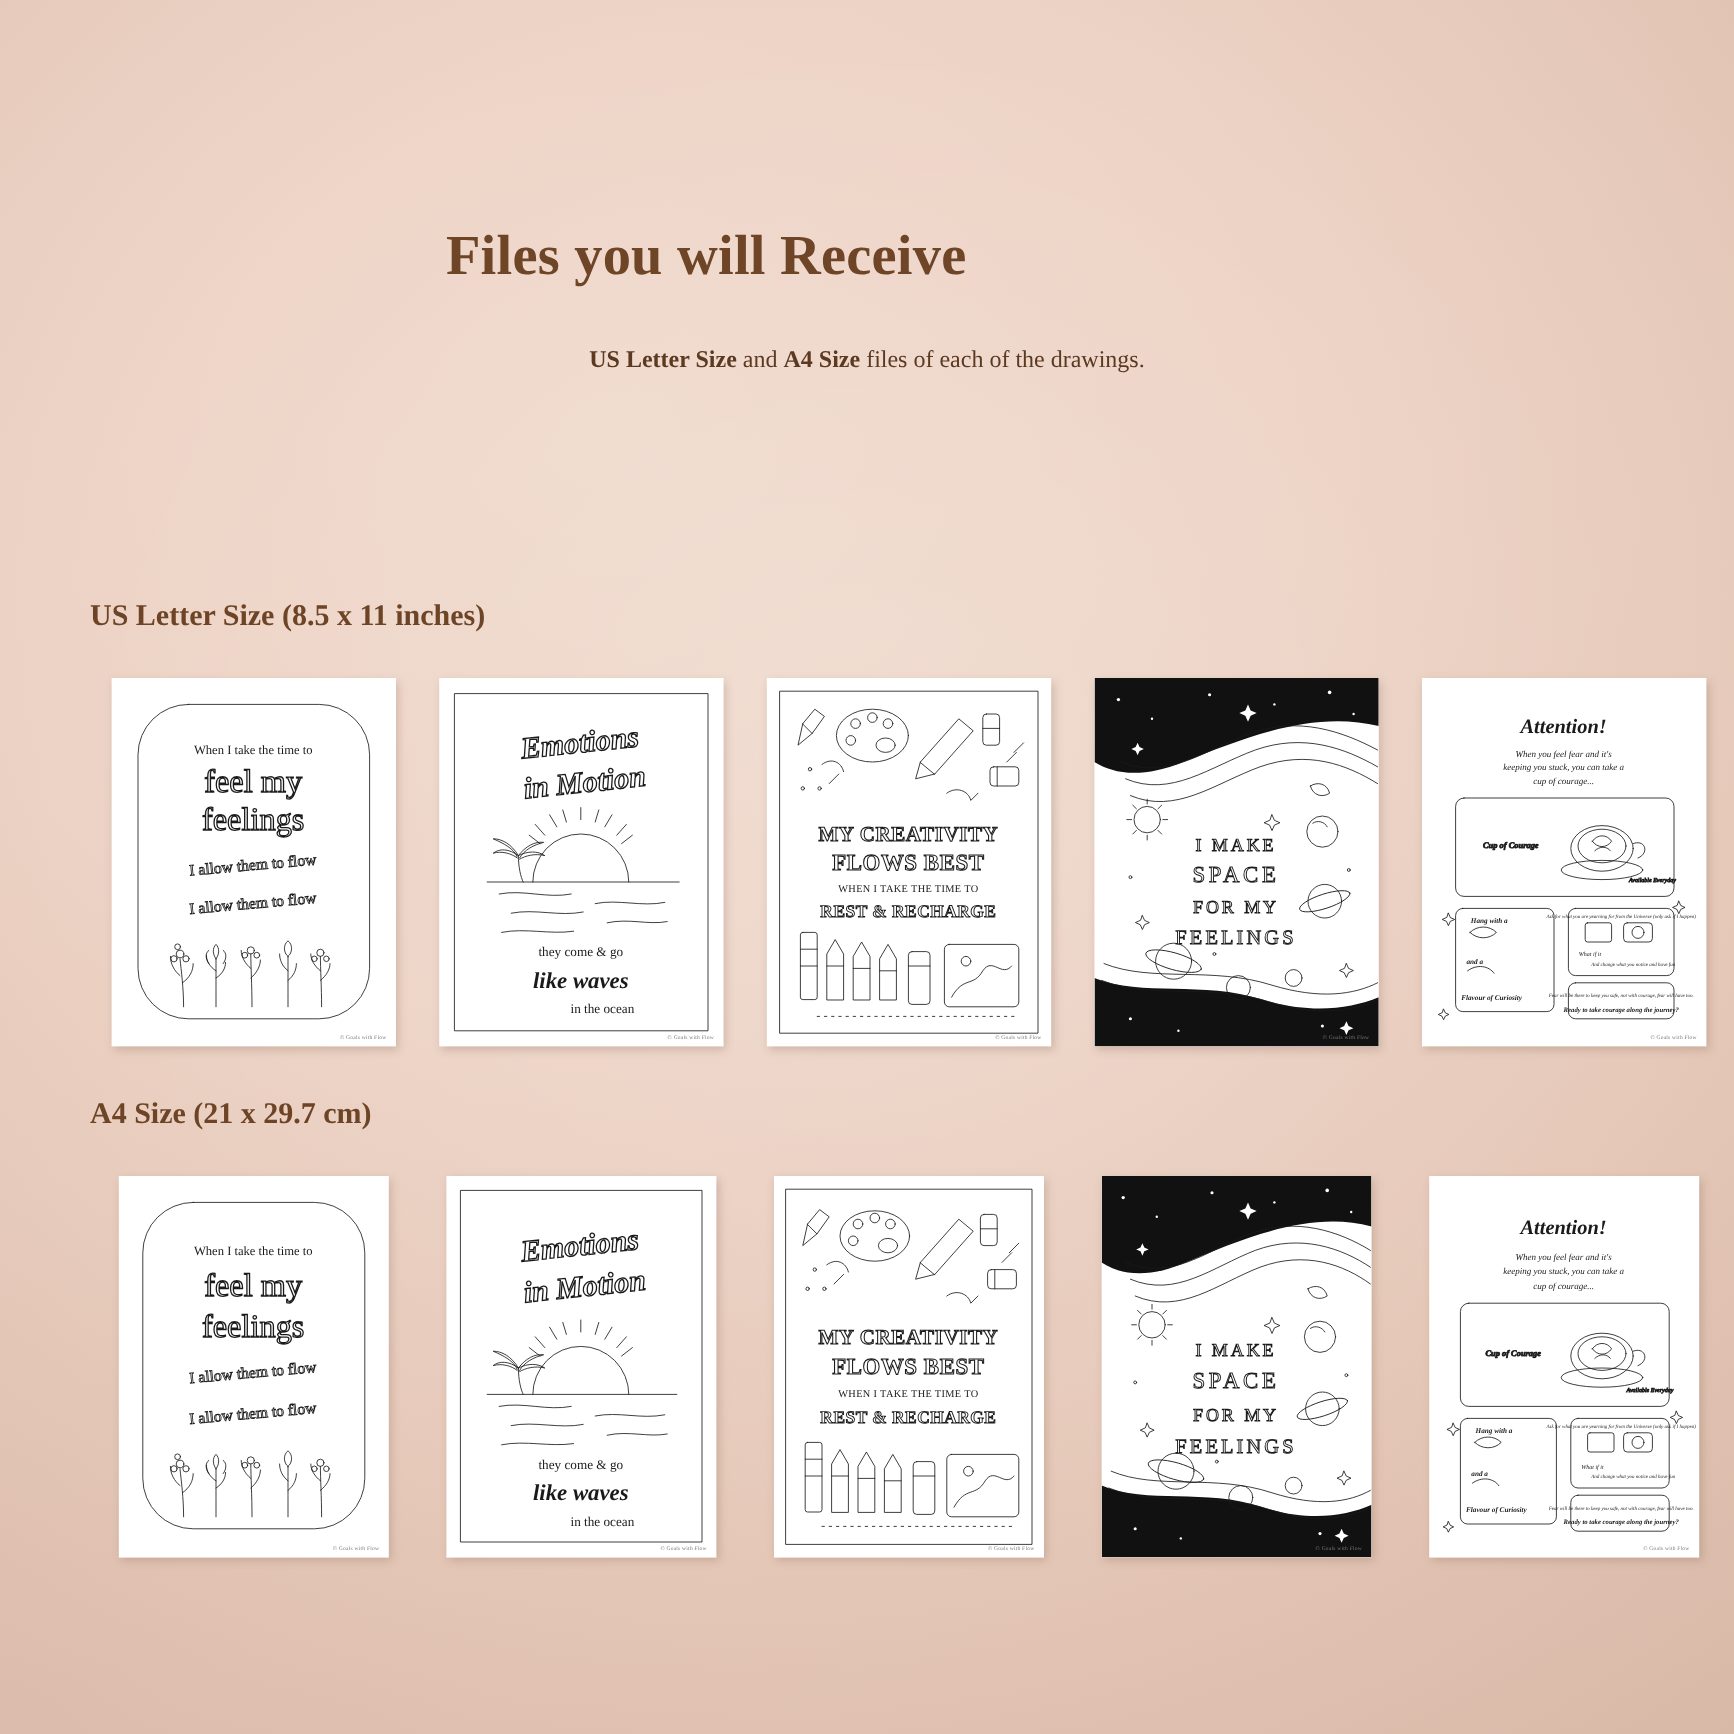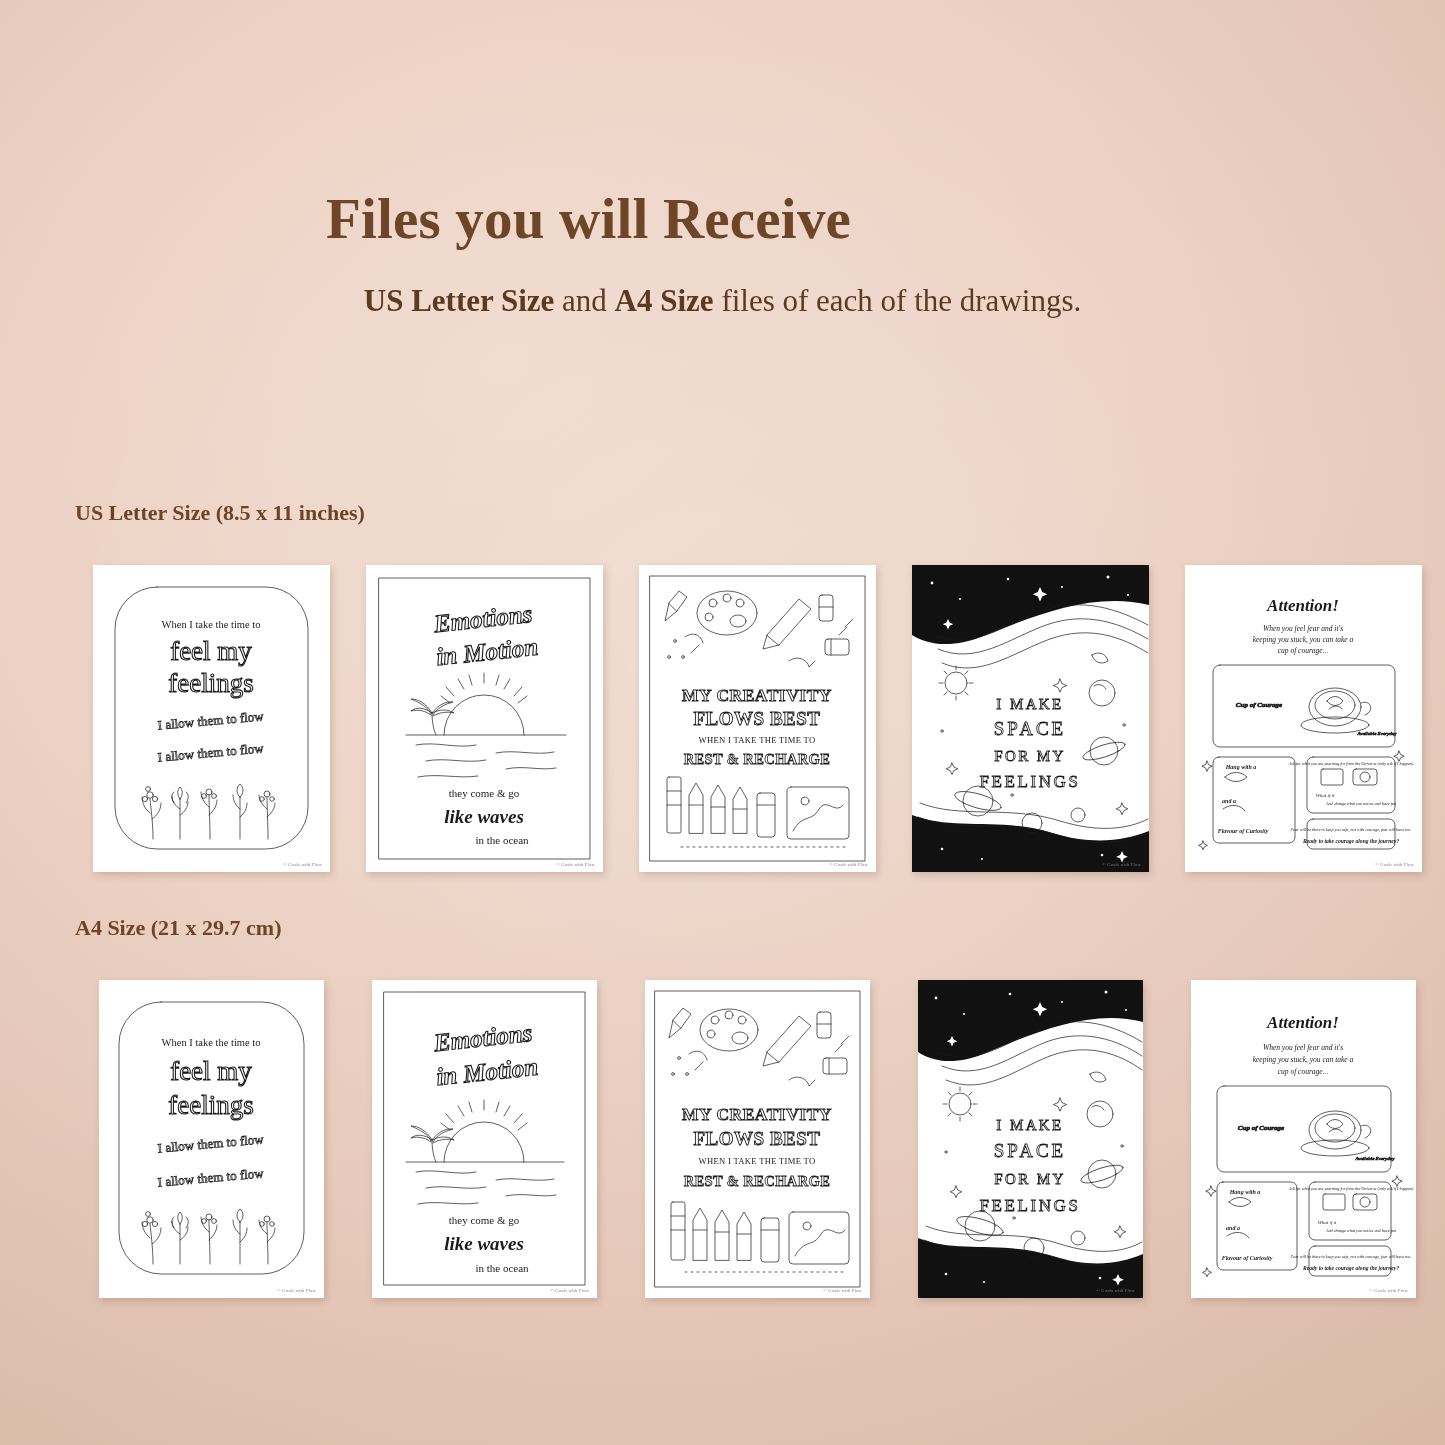--- a/index.html
+++ b/index.html
@@ -19,40 +19,40 @@
     inset: 0;
     background: radial-gradient(ellipse 85% 80% at 50% 45%, rgba(255,255,255,0.18) 0%, rgba(255,255,255,0.0) 55%, rgba(150,110,90,0.10) 100%);
     pointer-events: none;
   }
   .page-title {
     position: absolute;
     top: 186px;
     left: 0;
     width: 1177px;
     text-align: center;
-    font-size: 57px;
+    font-size: 47px;
     font-weight: bold;
     color: #6e4526;
     letter-spacing: 0.2px;
   }
   .intro {
     position: absolute;
     top: 278px;
     left: 0;
     width: 1445px;
     text-align: center;
     color: #5c3a22;
-    font-size: 31px;
+    font-size: 20px;
     line-height: 45px;
   }
   .intro b { font-weight: bold; }
   .section-label {
     position: absolute;
     left: 75px;
-    font-size: 22px;
+    font-size: 25px;
     font-weight: bold;
     color: #6d4526;
   }
   .label-letter { top: 500px; }
   .label-a4 { top: 915px; text-align: center; }
 
   .row {
     position: absolute;
     left: 75px;
     display: flex;

